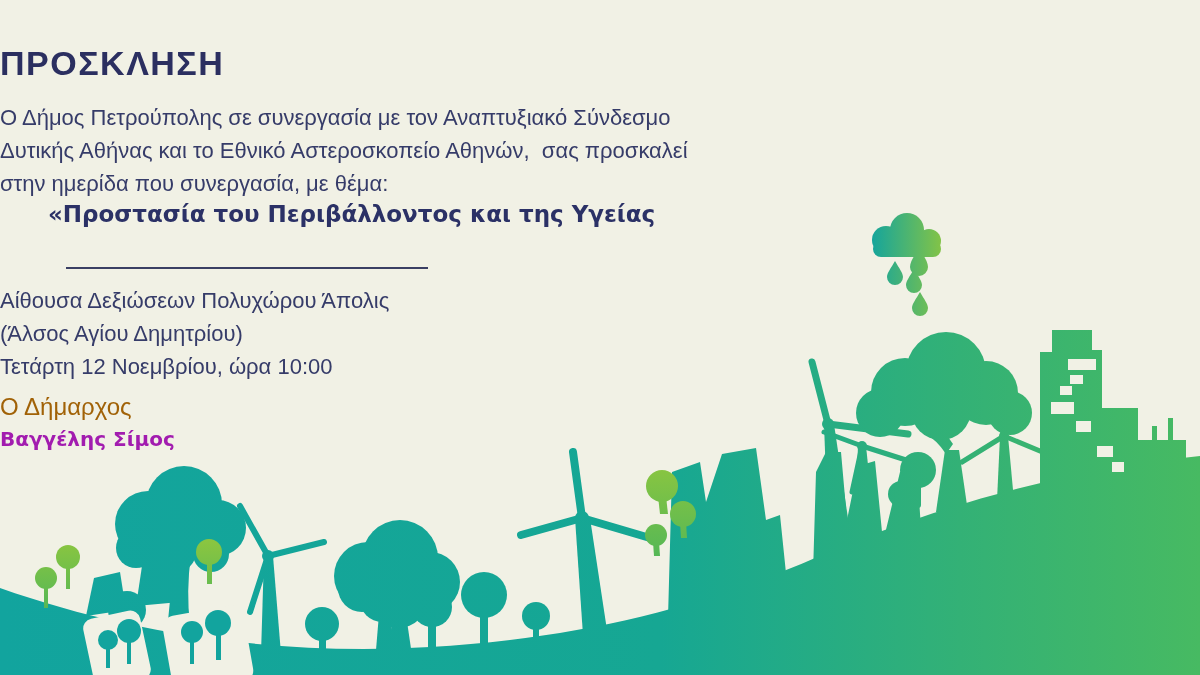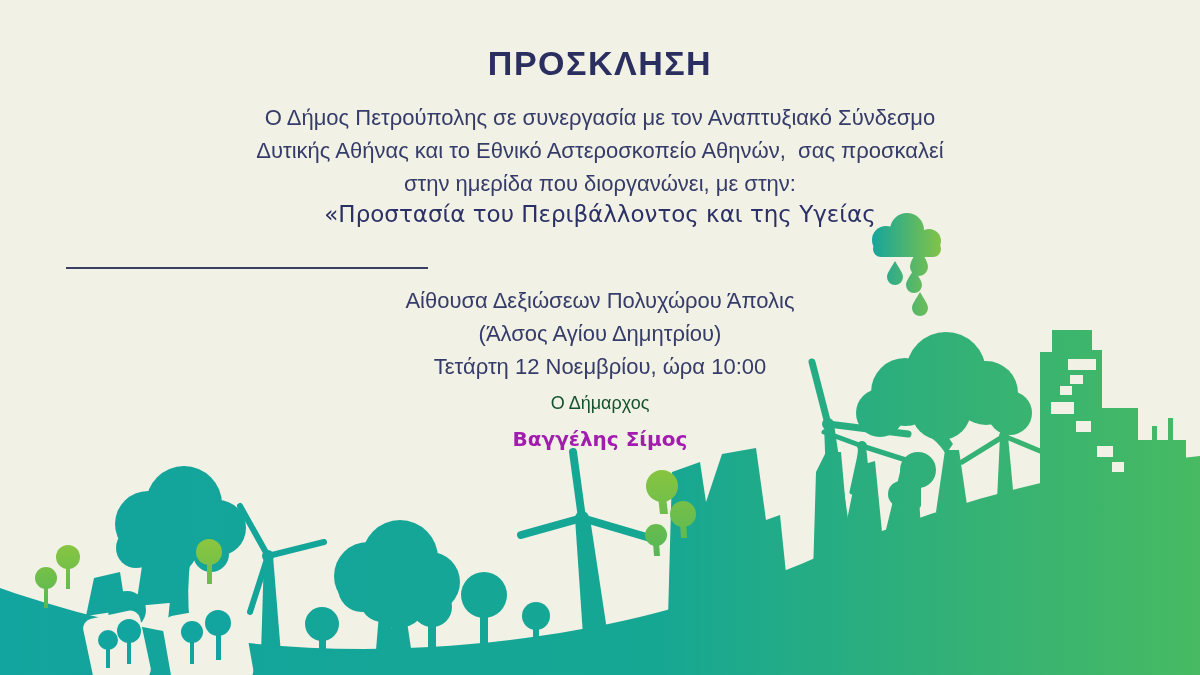--- a/index.html
+++ b/index.html
@@ -12,32 +12,33 @@
   *{margin:0;padding:0;box-sizing:border-box}
   html,body{width:1200px;height:675px;overflow:hidden}
   body{
     background:var(--background);
     font-family:"Liberation Sans",sans-serif;
     position:relative;
   }
   .stage{position:absolute;inset:0;width:1200px;height:675px}
   svg.landscape{position:absolute;inset:0;width:1200px;height:675px;display:block}
   .textlayer{position:absolute;inset:0}
-  .line{position:absolute;left:0;width:100%;text-align:center;color:#343a66;white-space:pre-wrap}
+  .line{position:absolute;left:0;width:100%;color:#343a66;white-space:pre-wrap}
   .title{
     top:44px;font-size:34px;font-weight:bold;letter-spacing:1.5px;
     color:#2b2f60;font-family:"Liberation Sans",sans-serif;
   }
   .intro{top:101px;font-size:22px;line-height:33px;color:#363c69}
   .theme{
-    top:199px;font-size:23px;line-height:31px;font-weight:normal;color:#2b3166;
+    top:199px;font-size:23px;line-height:31px;font-weight:bold;color:#2b3166;
     font-family:"DejaVu Sans",sans-serif;
+    padding-left:48px;
   }
   .venue{top:284px;font-size:22px;line-height:33px;color:#363c69}
-  .role{top:393px;font-size:18px;color:#14532d}
+  .role{top:393px;font-size:24px;color:#a16207}
   .name{
     top:427px;font-size:20px;font-weight:bold;color:#a21caf;
     font-family:"DejaVu Sans",sans-serif;
   }
   .divider{
     position:absolute;left:66px;top:267px;width:362px;height:2px;
     background:#3a3f63;
   }
 </style>
 </head>
@@ -237,21 +238,21 @@
       <path d="M914,269 C918,276 922,281 922,285 a8,8 0 1 1 -16,0 C906,281 910,276 914,269 Z"></path>
       <path d="M920,292 C924,299 928,304 928,308 a8,8 0 1 1 -16,0 C912,304 916,299 920,292 Z"></path>
     </g>
   </svg>
 
   <div class="textlayer">
     <div class="line title">ΠΡΟΣΚΛΗΣΗ</div>
 
     <div class="line intro" style="top:101px">Ο Δήμος Πετρούπολης σε συνεργασία με τον Αναπτυξιακό Σύνδεσμο</div>
     <div class="line intro" style="top:134px">Δυτικής Αθήνας και το Εθνικό Αστεροσκοπείο Αθηνών,  σας προσκαλεί</div>
-    <div class="line intro" style="top:167px">στην ημερίδα που διοργανώνει, με στην:</div>
+    <div class="line intro" style="top:167px">στην ημερίδα που συνεργασία, με θέμα:</div>
 
     <div class="line theme" style="top:199px">«Προστασία του Περιβάλλοντος και της Υγείας</div>
 
     <div class="divider"></div>
 
     <div class="line venue" style="top:317px">(Άλσος Αγίου Δημητρίου)</div>
     <div class="line venue" style="top:284px">Αίθουσα Δεξιώσεων Πολυχώρου Άπολις</div>
     <div class="line venue" style="top:350px">Τετάρτη 12 Νοεμβρίου, ώρα 10:00</div>
 
     <div class="line role">Ο Δήμαρχος</div>

